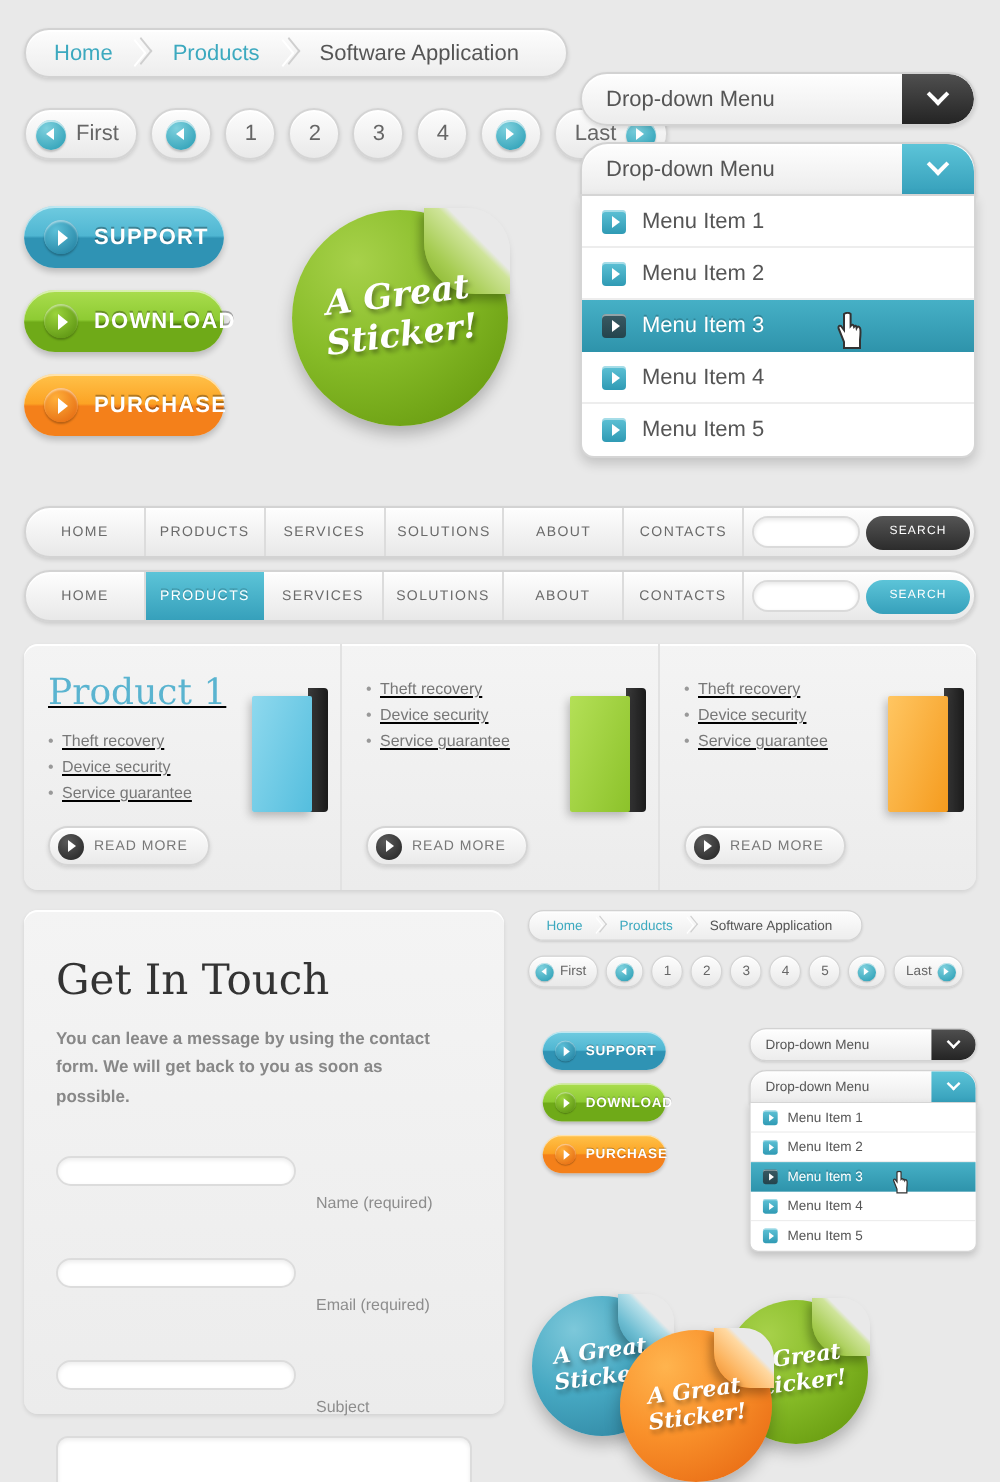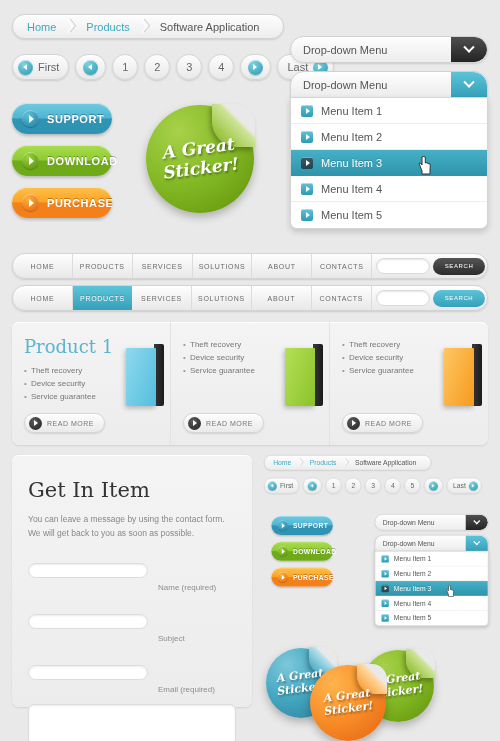--- a/index.html
+++ b/index.html
@@ -138,21 +138,21 @@
     text-shadow:0 -1px 0 rgba(0,0,0,.2); }
   .sq { width:12px; height:12px; border-radius:2px; flex:none; position:relative;
     background:linear-gradient(#5ec2d6,#2f9ab4); box-shadow:inset 0 1px 0 rgba(255,255,255,.45); }
   .ddi.sel .sq { background:linear-gradient(#3a5a63,#24444d); }
   .sq:after { content:""; position:absolute; left:5px; top:3px;
     border-left:4px solid #fff; border-top:3px solid transparent; border-bottom:3px solid transparent; }
 
   .cursor { position:absolute; width:15px; height:20px; pointer-events:none; }
 
   
-  .prodwrap { position:absolute; display:flex; }
+  .prodwrap { position:absolute; display:flex;text-decoration:underline; }
   .prod { flex:1; position:relative; padding:14px 12px; border-right:1px solid #e2e2e2; }
   .prod:last-child { border-right:0; }
   .ptitle { font-family:"DejaVu Serif", serif; font-size:18px; margin-bottom:9px; }
   .p1 .ptitle { color:#5ab4d0; } .p2 .ptitle { color:#a9c935; } .p3 .ptitle { color:#f5a13c; }
   .pli { font-size:8px; color:#777; margin:4px 0; padding-left:7px; position:relative; }
   .pli:before { content:"•"; position:absolute; left:0; color:#999; }
   .box3d { position:absolute; right:10px; top:22px; width:34px; height:62px; }
   .box3d .front { position:absolute; left:0; top:4px; width:30px; height:58px; border-radius:1px;
     box-shadow:-1px 2px 5px rgba(0,0,0,.25); }
   .box3d .spine { position:absolute; left:28px; top:0; width:10px; height:62px;
@@ -347,33 +347,33 @@
     </div>
     <div class="readmore">
       <span class="ddot"></span>
       <span>READ MORE</span>
     </div>
   </div>
 </div>
 
 <div class="panel" style="left:12px; top:455px; width:240px; height:252px;"></div>
 <div class="form" style="left:28px; top:478px;">
-  <div class="fh">Get In Item</div>
-  <div class="fdesc" style="width:200px;">You can leave a message by using the contact form. We will get back to you as soon as possible.</div>
+  <div class="fh">Get In Touch</div>
+  <div class="fdesc" style="width:200px;font-weight:bold;">You can leave a message by using the contact form. We will get back to you as soon as possible.</div>
   <div class="frow">
     <div class="finp"></div>
     <div class="flab">Name (required)</div>
   </div>
   <div class="frow">
     <div class="finp"></div>
-    <div class="flab">Subject</div>
+    <div class="flab">Email (required)</div>
   </div>
   <div class="frow">
     <div class="finp"></div>
-    <div class="flab">Email (required)</div>
+    <div class="flab">Subject</div>
   </div>
   <div class="ftxt"></div>
   <div class="submit">
     <span class="ddot"></span>
     <span>SUBMIT</span>
   </div>
 </div>
 
 <div class="mini" style="left:264px; top:455px; width:380px;">
 

